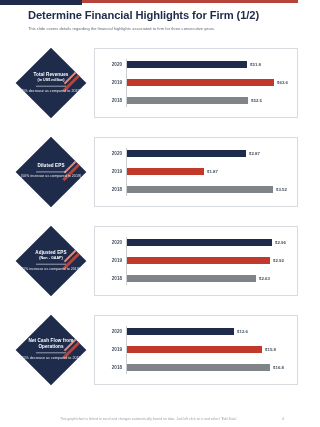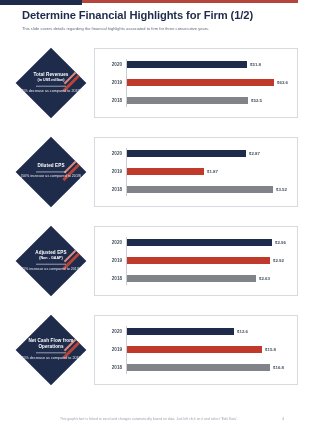--- a/index.html
+++ b/index.html
@@ -21,21 +21,21 @@
     position: absolute; top: 0; left: 0;
     width: 298px; height: 3px;
     background: #b5453a;
   }
   .top-accent-navy {
     position: absolute; top: 0; left: 0;
     width: 82px; height: 5px;
     background: #1e2b4a;
   }
   
-  .header { padding: 9px 16px 0 22px; }
+  .header { padding: 9px 16px 0 28px; }
   .slide-title {
     font-size: 11.2px;
     font-weight: bold;
     color: #1e2b4a;
     letter-spacing: -0.1px;
     line-height: 13px;
   }
   .slide-subtitle {
     margin-top: 4px;
     font-size: 3.9px;

